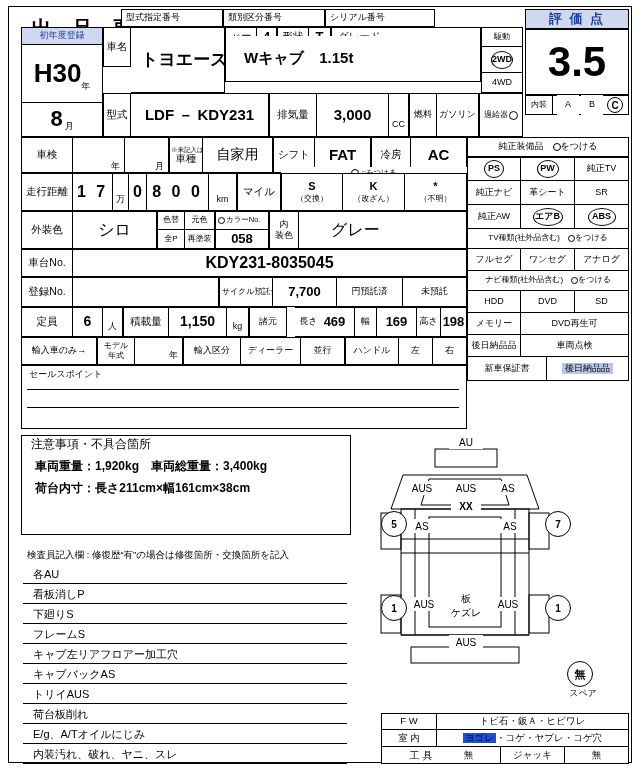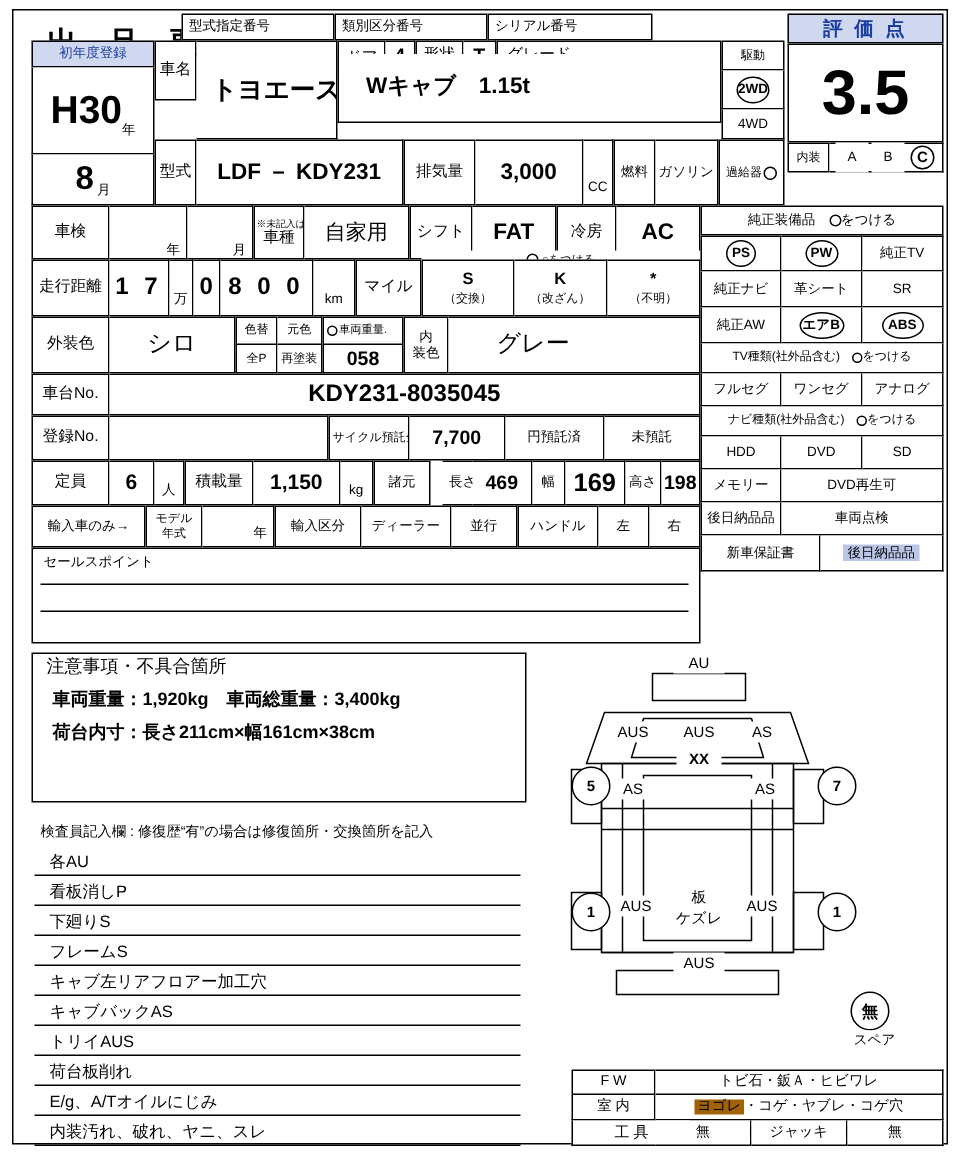--- a/index.html
+++ b/index.html
@@ -74,21 +74,21 @@
     width: 324px;
     border-bottom: 1px solid #000;
     font-size: 11px;
     padding-left: 10px;
     height: 19px;
     display: flex; align-items: center;
   }
   .diagwrap { position: absolute; }
   svg { display:block; }
   .hl {
-    background: #a16207;
+    background: #1d4ed8;
     padding: 0 2px;
   }
 </style>
 </head>
 <body>
 
 <div class="sheet">
 
   <div class="title">出 品 票</div>
 
@@ -190,21 +190,21 @@
 
   <div class="c lbl" style="left:12px; top:204px; width:52px; height:38px;">外装色</div>
   <div class="c" style="left:64px; top:204px; width:84px; height:38px; border-left:none; font-size:16px;">シロ</div>
   <div class="c xsmall" style="left:148px; top:204px; width:28px; height:19px;">色替</div>
   <div class="c xsmall" style="left:176px; top:204px; width:30px; height:19px; border-left:none;">元色</div>
   <div class="c xsmall" style="left:148px; top:223px; width:28px; height:19px; border-top:none;">全P</div>
   <div class="c xsmall" style="left:176px; top:223px; width:30px; height:19px; border-top:none; border-left:none;">再塗装</div>
 
   <div class="c xsmall left" style="left:206px; top:204px; width:54px; height:19px; padding-left:2px;">
     <span class="ocirc" style="width:7px;height:7px;margin-right:1px;"></span>
-    <span style="font-size:7.5px;">車両重量.</span>
+    <span style="font-size:7.5px;">カラーNo.</span>
   </div>
   <div class="c bold" style="left:206px; top:223px; width:54px; height:19px; border-top:none; font-size:13px;">058</div>
 
   <div class="c xsmall" style="left:260px; top:204px; width:30px; height:38px; flex-direction:column; line-height:1.2;">
     <span style="font-size:9px;">内</span>
     <span style="font-size:9px;">装色</span>
   </div>
   <div class="c" style="left:290px; top:204px; width:168px; height:38px; border-left:none; font-size:16px; justify-content:flex-start; padding-left:32px;">グレー</div>
 
   <div class="c lbl" style="left:12px; top:242px; width:52px; height:28px;">車台No.</div>
@@ -223,21 +223,21 @@
   <div class="c lbl" style="left:12px; top:300px; width:52px; height:30px;">定員</div>
   <div class="c bold" style="left:64px; top:300px; width:30px; height:30px; border-left:none; font-size:14px;">6</div>
   <div class="c small" style="left:94px; top:300px; width:20px; height:30px; border-left:none; align-items:flex-end; padding-bottom:4px;">人</div>
   <div class="c lbl" style="left:114px; top:300px; width:46px; height:30px;">積載量</div>
   <div class="c bold" style="left:160px; top:300px; width:58px; height:30px; border-left:none; font-size:14px;">1,150</div>
   <div class="c small" style="left:218px; top:300px; width:22px; height:30px; border-left:none; align-items:flex-end; padding-bottom:4px;">kg</div>
   <div class="c small" style="left:240px; top:300px; width:38px; height:30px;">諸元</div>
   <div class="c small" style="left:278px; top:300px; width:28px; height:30px; border-left:none;margin-left:8px;">長さ</div>
   <div class="c bold" style="left:306px; top:300px; width:40px; height:30px; border-left:none; font-size:13px;">469</div>
   <div class="c small" style="left:346px; top:300px; width:22px; height:30px; border-left:none;">幅</div>
-  <div class="c bold" style="left:368px; top:300px; width:40px; height:30px; border-left:none; font-size:17px;">169</div>
+  <div class="c bold" style="left:368px; top:300px; width:40px; height:30px; border-left:none; font-size:13px;">169</div>
   <div class="c small" style="left:408px; top:300px; width:24px; height:30px; border-left:none;">高さ</div>
   <div class="c bold" style="left:432px; top:300px; width:26px; height:30px; border-left:none; font-size:13px;">198</div>
 
   <div class="c small" style="left:12px; top:330px; width:76px; height:28px; font-size:9px;">輸入車のみ→</div>
   <div class="c xsmall" style="left:88px; top:330px; width:38px; height:28px; flex-direction:column; line-height:1.2;">
     <span style="font-size:8px;">モデル</span>
     <span style="font-size:8px;">年式</span>
   </div>
   <div class="c small" style="left:126px; top:330px; width:48px; height:28px; border-left:none; align-items:flex-end; justify-content:flex-end; padding:0 4px 3px 0;">
     <span class="small">年</span>

